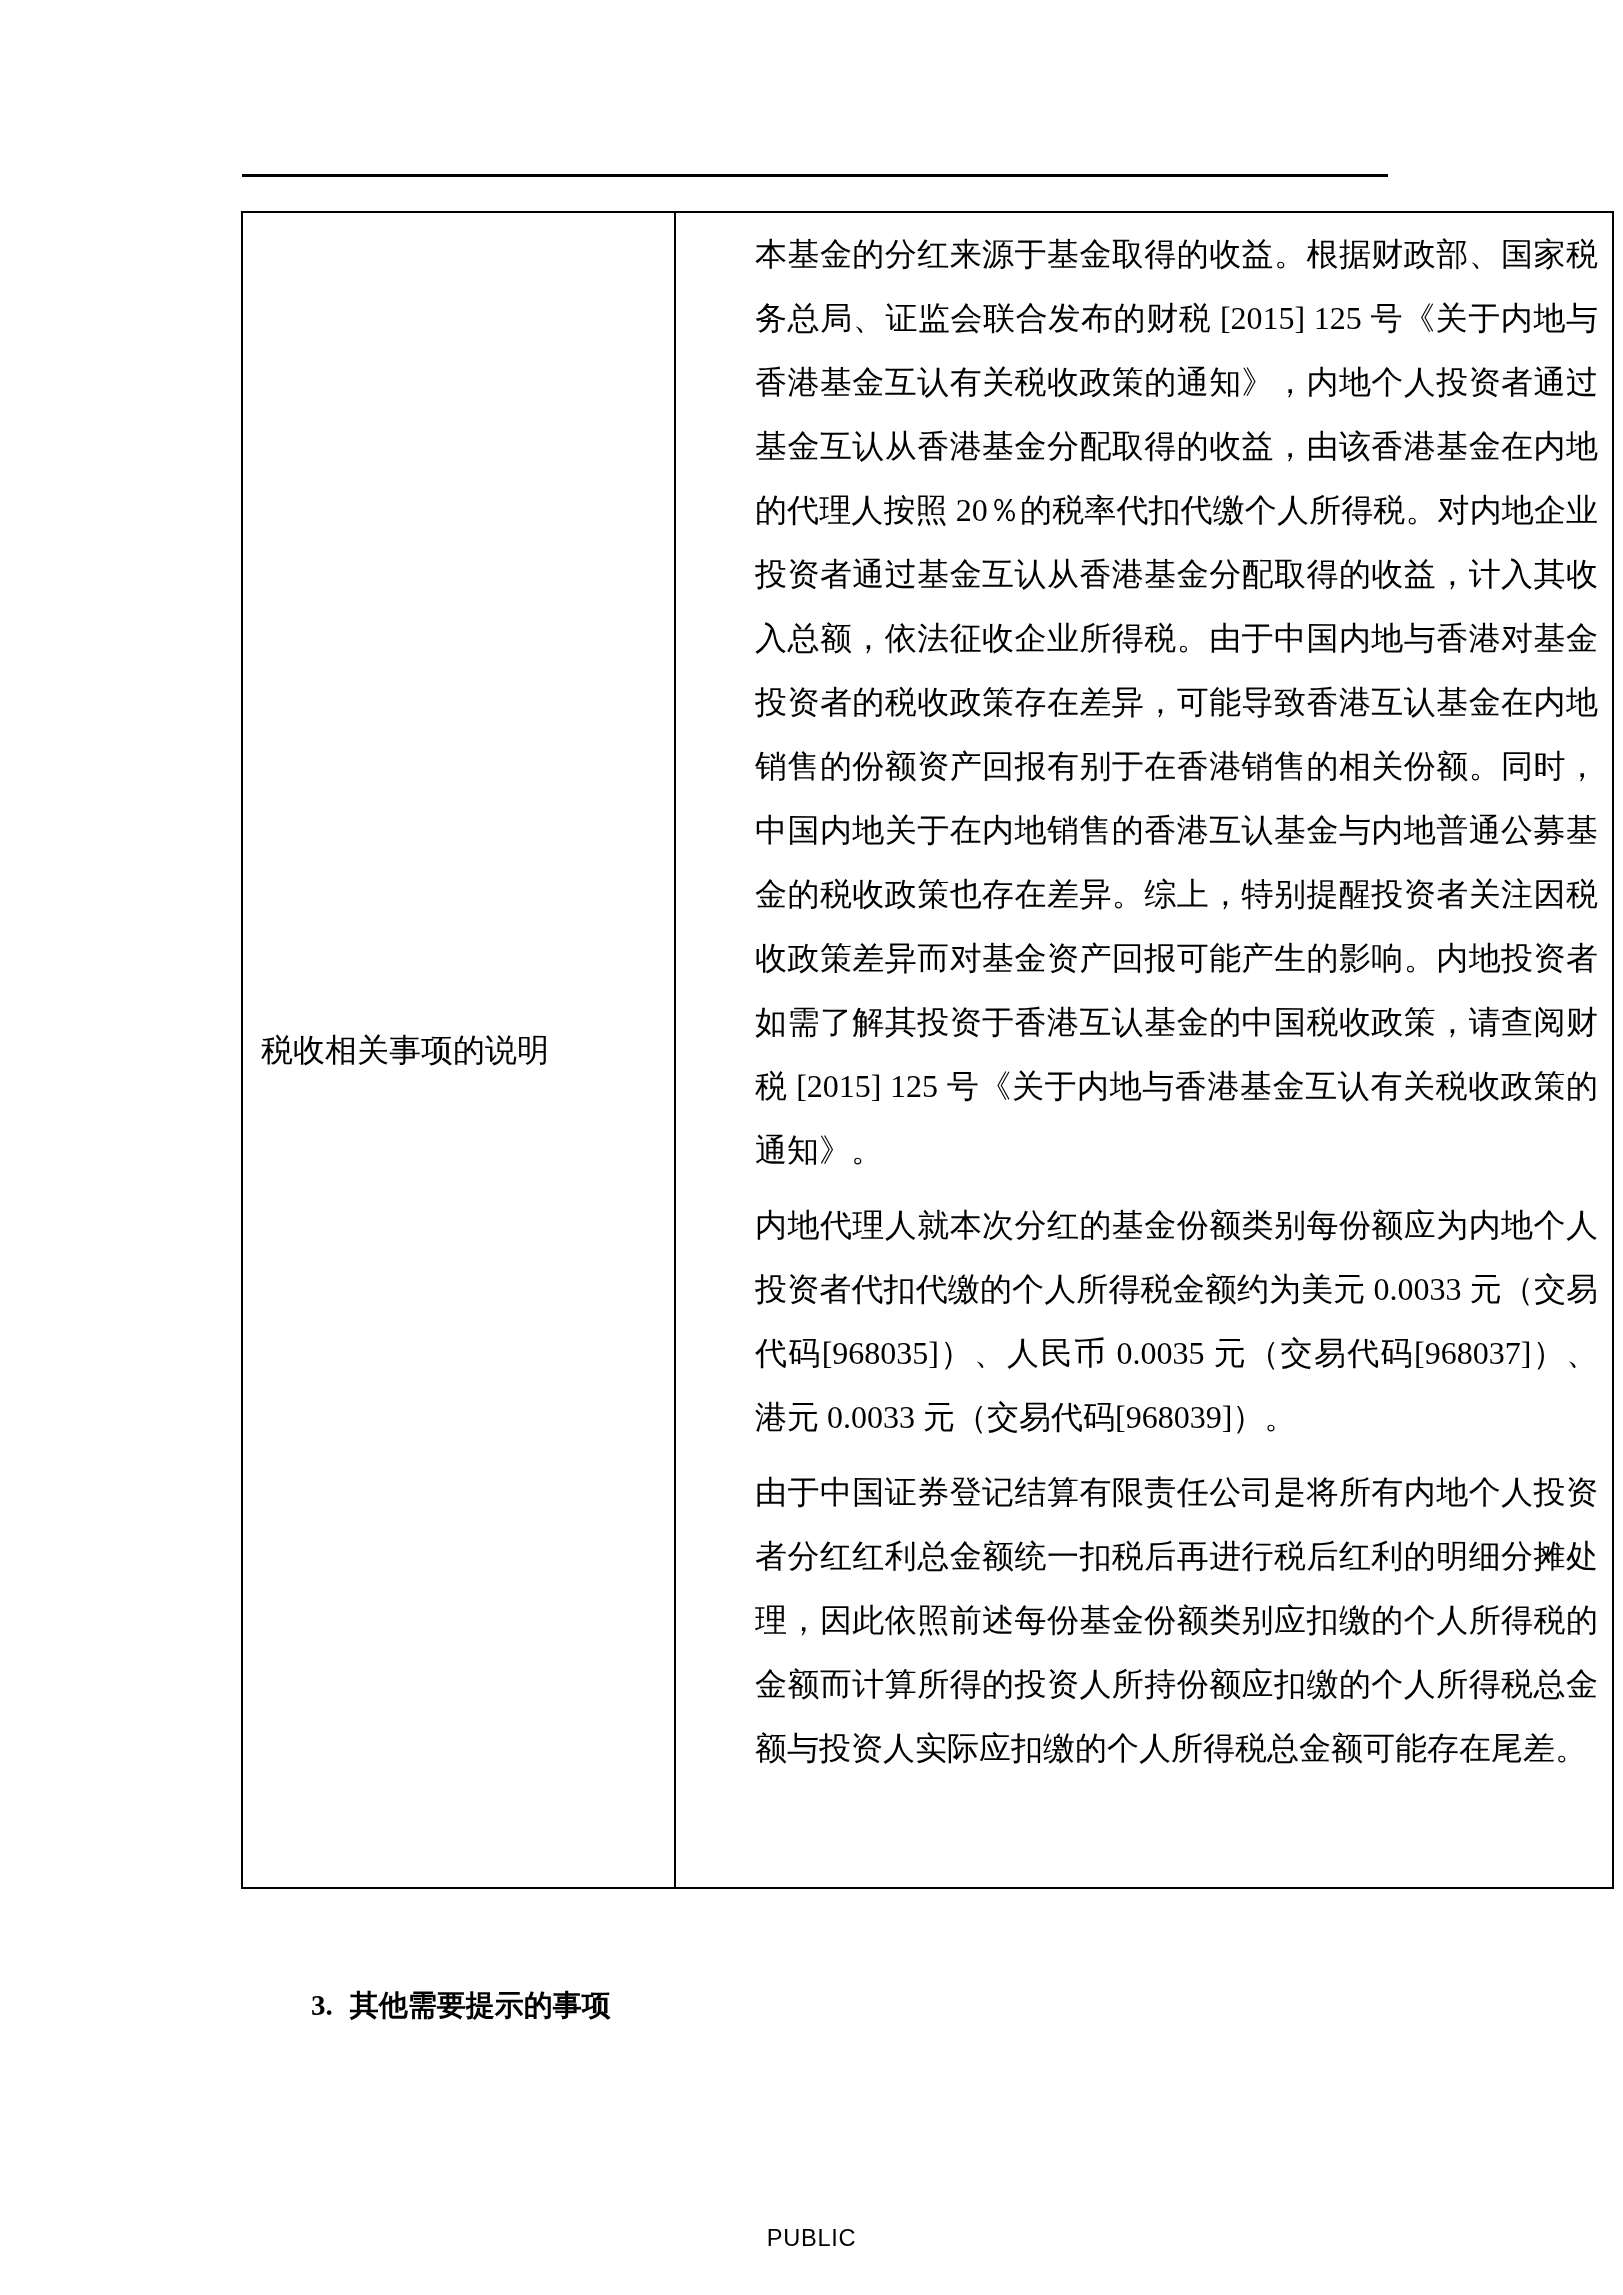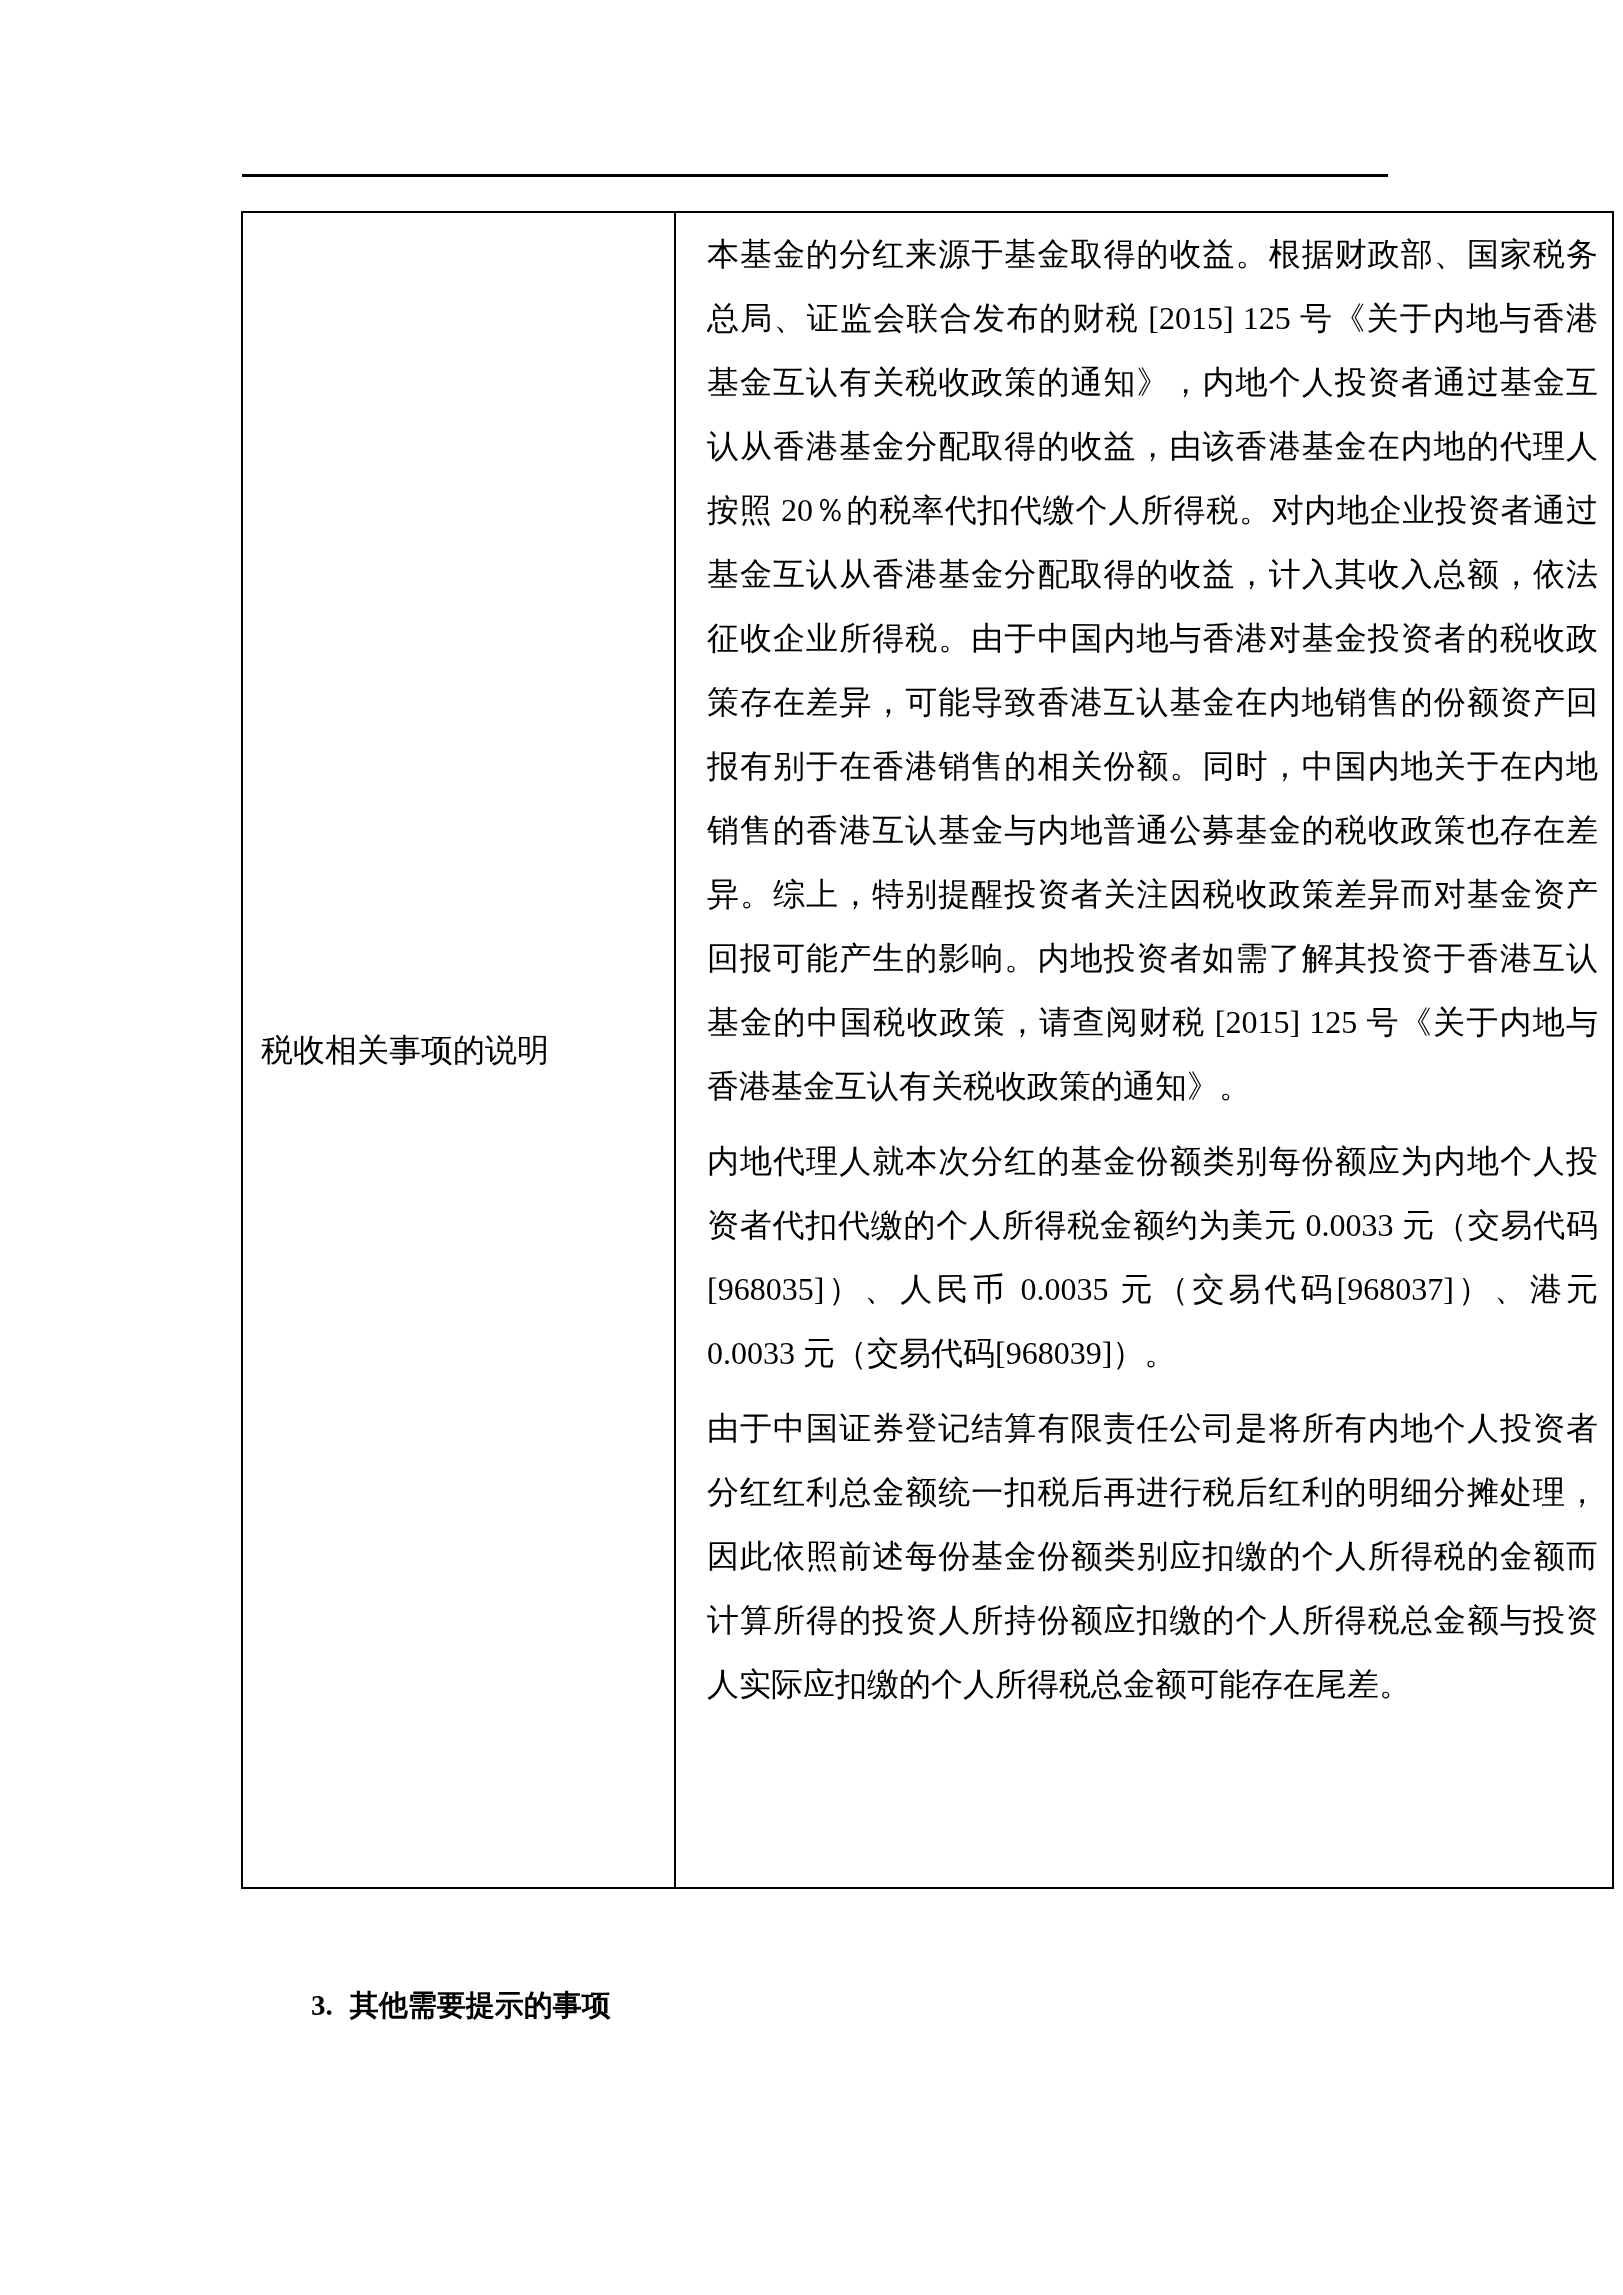--- a/index.html
+++ b/index.html
@@ -46,20 +46,21 @@
   }
   .content-cell {
     width: 891px;
     vertical-align: top;
     padding: 8.5px 14.4px 0 31px;
     height: 1665px;
   }
   .content-inner {
     height: 1657px;
     overflow: hidden;
+    margin-left: 48px;
   }
   .para {
     margin: 0 0 11px 0;
     font-size: 32px;
     line-height: 64px;
     text-align: justify;
     text-justify: inter-ideograph;
     text-justify: inter-character;
   }
   .section-heading {
@@ -107,15 +108,16 @@
           </div>
         </td>
       </tr>
     </tbody>
   </table>
 
   <div class="section-heading">
     <span class="num">3.</span><span>其他需要提示的事项</span>
   </div>
 
+  <div class="footer-label">PUBLIC</div>
 
 </div>
 
 
 </body></html>

